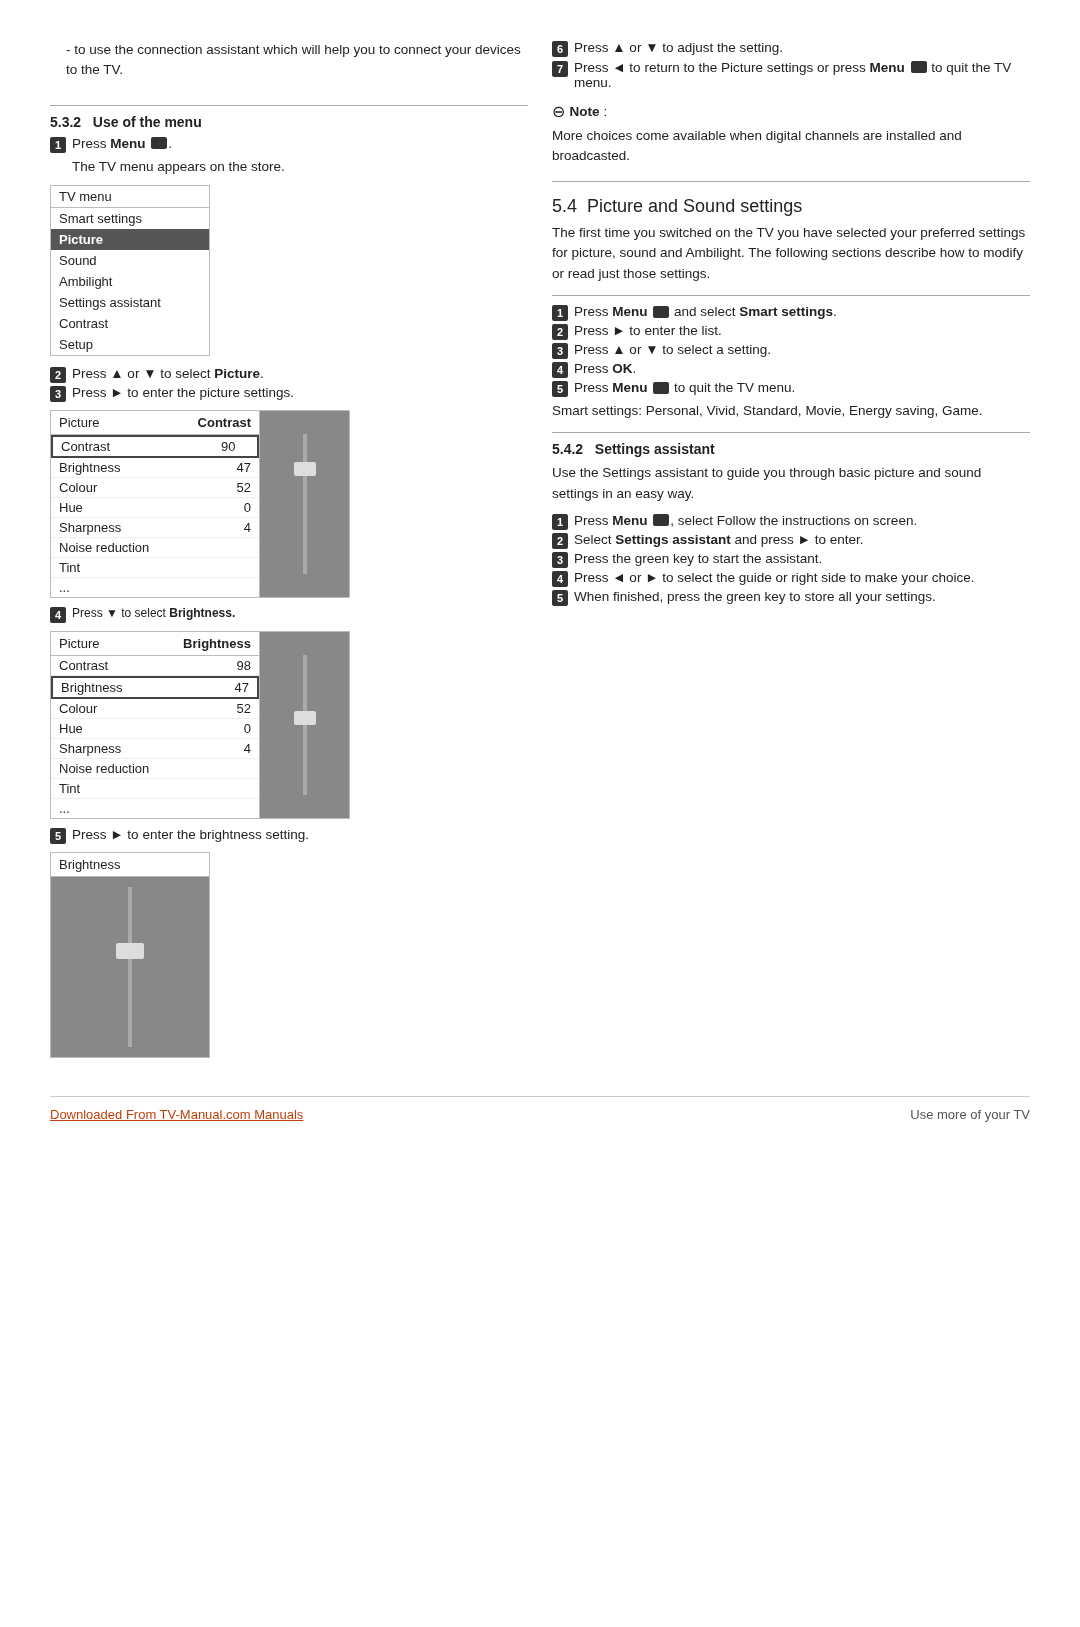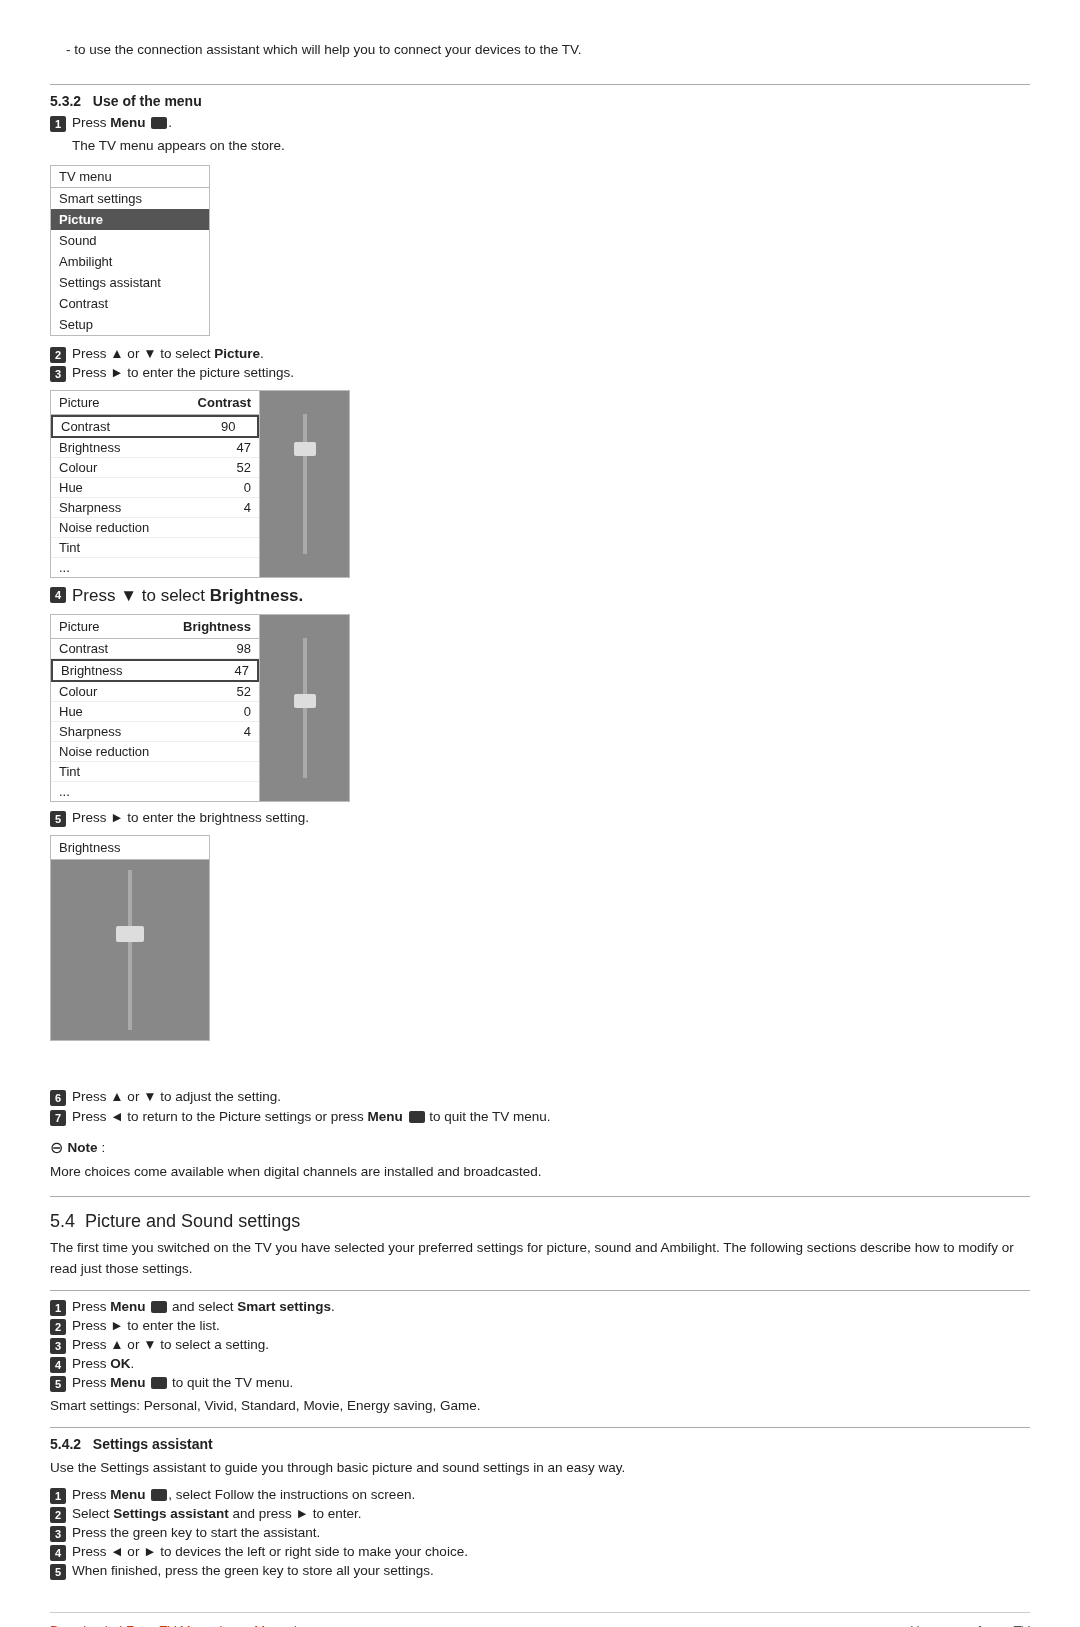--- a/index.html
+++ b/index.html
@@ -7,22 +7,21 @@
       font-family: Arial, sans-serif;
       font-size: 14px;
       background: #fff;
       color: #222;
       width: 1080px;
       min-height: 1627px;
       padding: 40px 50px 40px 50px;
     }
     .page-layout {
       display: flex;
-      gap: 40px;
-      flex-direction: column;
+      gap: 24px;
     }
     .left-col {
       flex: 1;
       min-width: 0;
     }
     .right-col {
       flex: 1;
       min-width: 0;
     }
     .intro-text {
@@ -277,21 +276,21 @@
         </div>
         <div class="combined-right">
           <div class="v-slider-track">
             <div class="v-slider-thumb" style="top: 20%;"></div>
           </div>
         </div>
       </div>
 
       <div style="display:flex; align-items:flex-start; gap:6px; margin-bottom:8px; margin-top:4px;">
         <span class="step-num">4</span>
-        <span style="font-size:17px;text-align:right;">Press ▼ to select <strong>Brightness.</strong></span>
+        <span style="font-size:12px;text-align:right;">Press ▼ to select <strong>Brightness.</strong></span>
       </div>
 
       <div class="combined-table">
         <div class="combined-left">
           <div style="display:flex; padding:4px 8px; border-bottom:1px solid #bbb; background:#fff;">
             <span>Picture</span>
             <span style="flex:1;"></span>
             <span style="font-weight:bold;">Brightness</span>
           </div>
           <div style="display:flex; align-items:center; padding:2px 8px; border-bottom:1px solid #eee;">
@@ -423,21 +422,21 @@
       <div style="display:flex; align-items:flex-start; gap:6px; margin-bottom:2px;">
         <span class="step-num">2</span>
         <span style="font-size:13.5px;">Select <strong>Settings assistant</strong> and press ► to enter.</span>
       </div>
       <div style="display:flex; align-items:flex-start; gap:6px; margin-bottom:2px;">
         <span class="step-num">3</span>
         <span style="font-size:13.5px;">Press the green key to start the assistant.</span>
       </div>
       <div style="display:flex; align-items:flex-start; gap:6px; margin-bottom:2px;">
         <span class="step-num">4</span>
-        <span style="font-size:13.5px;">Press ◄ or ► to devices the left or right side to make your choice.</span>
+        <span style="font-size:13.5px;">Press ◄ or ► to select the guide or right side to make your choice.</span>
       </div>
       <div style="display:flex; align-items:flex-start; gap:6px; margin-bottom:2px;">
         <span class="step-num">5</span>
         <span style="font-size:13.5px;">When finished, press the green key to store all your settings.</span>
       </div>
     </div>
 
   </div>
 </div>
 

